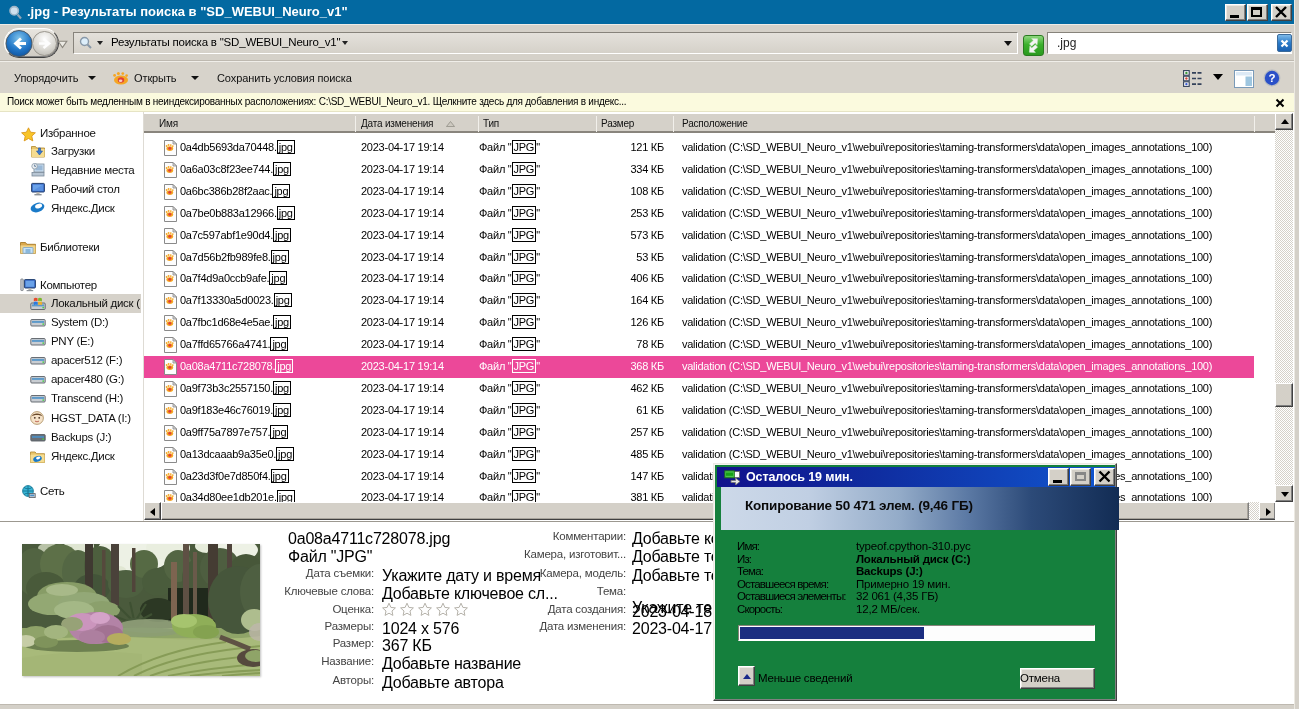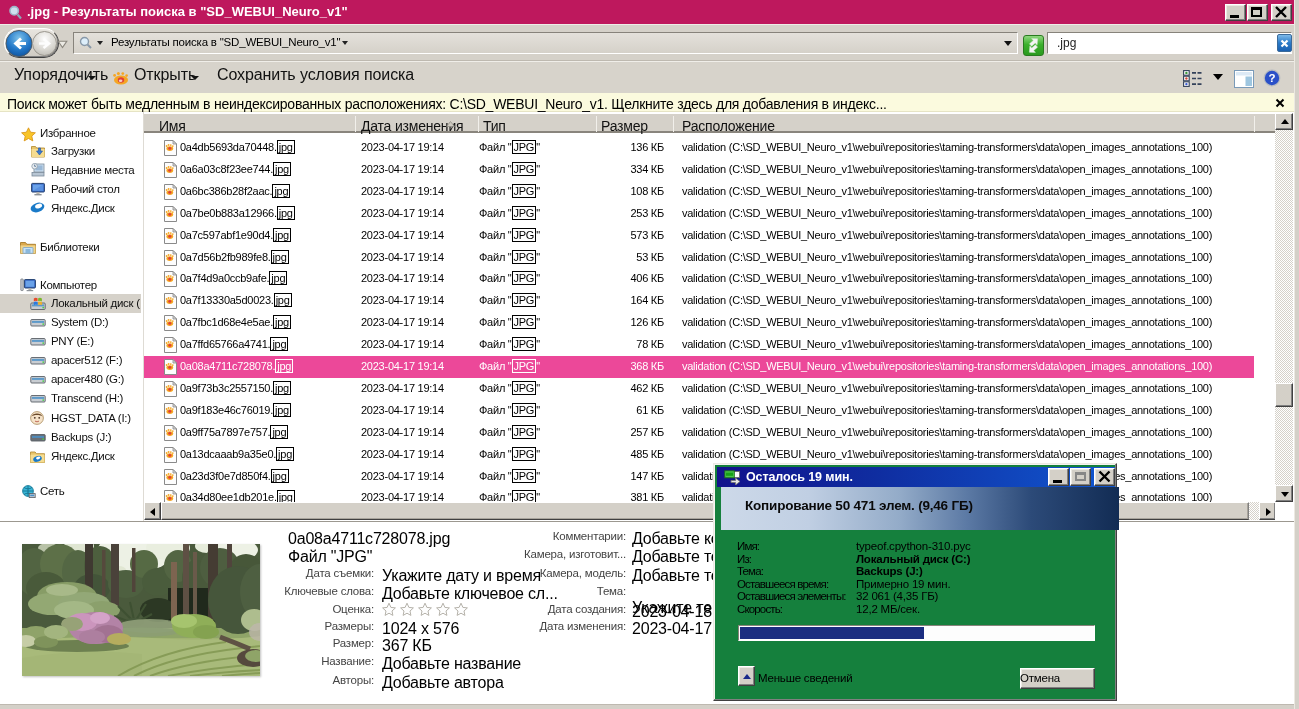--- a/index.html
+++ b/index.html
@@ -1,31 +1,31 @@
 <!DOCTYPE html>
 <html><head><meta charset="utf-8"><style>
 *{margin:0;padding:0;box-sizing:border-box}
 html,body{width:1299px;height:709px;overflow:hidden;background:#fff;font-family:"Liberation Sans",sans-serif}
 .abs{position:absolute}
 #stage{position:relative;width:1299px;height:709px;background:#fff;overflow:hidden}
 .capbtn{width:21px;height:17px;background:#d4d0c8;border-top:1px solid #fff;border-left:1px solid #fff;border-right:1px solid #404040;border-bottom:1px solid #404040;box-shadow:inset -1px -1px 0 #808080,inset 1px 1px 0 #ece9e2}
 .raised{background:#d4d0c8;border-top:1px solid #fff;border-left:1px solid #fff;border-right:1px solid #404040;border-bottom:1px solid #404040;box-shadow:inset -1px -1px 0 #808080,inset 1px 1px 0 #ece9e2}
 .sunk{border-top:1px solid #87837b;border-left:1px solid #87837b;border-right:1px solid #fff;border-bottom:1px solid #fff}
 .tri{width:0;height:0;position:absolute}
-#title{left:0;top:0;width:1294px;height:38px;background:#be185d}
+#title{left:0;top:0;width:1294px;height:38px;background:#0369a1}
 #addr{left:0;top:24px;width:1294px;height:37px;background:#d5d1c9;border-top:1px solid #eeece7;border-bottom:1px solid #beb9b0}
 #tbar{left:0;top:61px;width:1294px;height:32px;background:#d7d3cb;border-top:1px solid #f0eee9}
-#tbar .t{top:4px;font-size:16px;letter-spacing:-0.1px;color:#111;white-space:nowrap;position:absolute}
+#tbar .t{top:10px;font-size:11px;letter-spacing:-0.1px;color:#111;white-space:nowrap;position:absolute}
 #notif{left:0;top:93px;width:1294px;height:19px;background:#fbfade;border-bottom:1px solid #e6e4c4}
 #side{left:0;top:112px;width:142px;height:409px;background:#fff}
 .sit{position:absolute;font-size:11.5px;letter-spacing:-0.3px;color:#111;white-space:nowrap}
 #list{left:143px;top:112px;width:1132px;height:409px;background:#fff;border-left:1px solid #dedbd4;overflow:hidden}
 #lhead{position:absolute;left:0;top:1px;width:1132px;height:20px;background:#d5d1c9;border-top:1px solid #fff;border-bottom:2px solid #89857d}
 .hdiv{position:absolute;top:2px;width:1px;height:16px;background:#a7a399;border-right:1px solid #f2f0eb}
-.hl{position:absolute;top:4px;font-size:14px;color:#111;letter-spacing:-0.2px;white-space:nowrap}
+.hl{position:absolute;top:4px;font-size:10px;color:#111;letter-spacing:-0.2px;white-space:nowrap}
 .row{position:absolute;left:0;width:1110px;height:22px;font-size:11px;letter-spacing:-0.25px;color:#000;white-space:nowrap}
 .row div{position:absolute;top:4px}
 .nm{left:36px}.dt{left:217px}.tp{left:335px}.sz{left:420px;width:100px;text-align:right}.lc{left:538px}
 .hjpg{border:1px solid #000;padding:0 1px}
 .selrow{background:#ec4899;color:#fff}
 .selrow .hjpg{border-color:#fff}
 .sb{background-image:conic-gradient(#fff 25%,#d5d1c9 0 50%,#fff 0 75%,#d5d1c9 0);background-size:2px 2px}
 .sbtn{position:absolute;background:#d4d0c8;border-top:1px solid #fff;border-left:1px solid #fff;border-right:1px solid #404040;border-bottom:1px solid #404040;box-shadow:inset -1px -1px 0 #808080}
 #det{left:0;top:521px;width:1294px;height:183px;background:#fff;border-top:1px solid #9c9890}
 .dl{position:absolute;font-size:16px;letter-spacing:-0.2px;color:#222;white-space:nowrap}
@@ -134,21 +134,21 @@
         <rect x="2" y="2" width="16" height="3.5" fill="#dce9f5"></rect>
         <rect x="11.5" y="6.5" width="6.5" height="9.5" fill="#9ec6e0"></rect>
       </svg>
 <svg class="abs" style="left:1263px;top:7px" width="18" height="18" viewBox="0 0 18 18">
         <circle cx="9" cy="9" r="8.4" fill="#b8bcc0"></circle>
         <circle cx="9" cy="9" r="7.2" fill="#2a50c8"></circle>
         <text x="9" y="13.4" font-size="11.5" font-weight="bold" fill="#fff" text-anchor="middle" font-family="Liberation Sans">?</text>
       </svg>
 </div>
 <div class="abs" id="notif">
-<div class="abs" style="left:7px;top:3px;font-size:14px;letter-spacing:-0.25px;color:#000">Поиск может быть медленным в неиндексированных расположениях: C:\SD_WEBUI_Neuro_v1. Щелкните здесь для добавления в индекс...</div>
+<div class="abs" style="left:7px;top:3px;font-size:10px;letter-spacing:-0.25px;color:#000">Поиск может быть медленным в неиндексированных расположениях: C:\SD_WEBUI_Neuro_v1. Щелкните здесь для добавления в индекс...</div>
 <svg class="abs" style="left:1275px;top:5px" width="10" height="10" viewBox="0 0 10 10">
         <path d="M1.5 1.5 L8.5 8.5 M8.5 1.5 L1.5 8.5" stroke="#000" stroke-width="2"></path>
       </svg>
 </div>
 <div class="abs" id="side">
 <svg class="abs" style="left:21px;top:14.5px" width="15" height="15" viewBox="0 0 15 15">
         <path d="M7.5 0.8 L9.6 5.2 L14.4 5.8 L10.8 9.1 L11.8 13.9 L7.5 11.5 L3.2 13.9 L4.2 9.1 L0.6 5.8 L5.4 5.2 Z" fill="#f8c428" stroke="#d89010" stroke-width="0.8"></path>
       </svg>
 <div class="sit" style="left:40px;top:15.0px">Избранное</div>
 <svg class="abs" style="left:31px;top:32.0px" width="14" height="14" viewBox="0 0 14 14">
@@ -288,21 +288,21 @@
           <ellipse cx="5.8" cy="8.6" rx="3.4" ry="2.4" fill="#f5a623"></ellipse>
           <ellipse cx="5.8" cy="8.4" rx="1.6" ry="1.3" fill="#e04038"></ellipse>
           <circle cx="2.6" cy="6" r="0.9" fill="#f5a623"></circle>
           <circle cx="4.6" cy="5" r="0.95" fill="#f5a623"></circle>
           <circle cx="6.8" cy="5.1" r="0.9" fill="#f5a623"></circle>
           <circle cx="8.8" cy="6.1" r="0.85" fill="#f5a623"></circle>
         </svg>
 <div class="nm">0a4db5693da70448.<span class="hjpg">jpg</span></div>
 <div class="dt">2023-04-17 19:14</div>
 <div class="tp">Файл "<span class="hjpg">JPG</span>"</div>
-<div class="sz">136 КБ</div>
+<div class="sz">121 КБ</div>
 <div class="lc">validation (C:\SD_WEBUI_Neuro_v1\webui\repositories\taming-transformers\data\open_images_annotations_100)</div>
 </div>
 <div class="row" style="top:46.9px">
 <svg class="abs" style="left:20px;top:3px" width="13" height="16" viewBox="0 0 13 16">
           <path d="M0.5 0.5 H9 L12.5 4 V15.5 H0.5 Z" fill="#fdfdfd" stroke="#8a8a8a" stroke-width="1"></path>
           <path d="M9 0.5 V4 H12.5 Z" fill="#d8d8d8" stroke="#8a8a8a" stroke-width="0.8"></path>
           <ellipse cx="5.8" cy="8.6" rx="3.4" ry="2.4" fill="#f5a623"></ellipse>
           <ellipse cx="5.8" cy="8.4" rx="1.6" ry="1.3" fill="#e04038"></ellipse>
           <circle cx="2.6" cy="6" r="0.9" fill="#f5a623"></circle>
           <circle cx="4.6" cy="5" r="0.95" fill="#f5a623"></circle>

